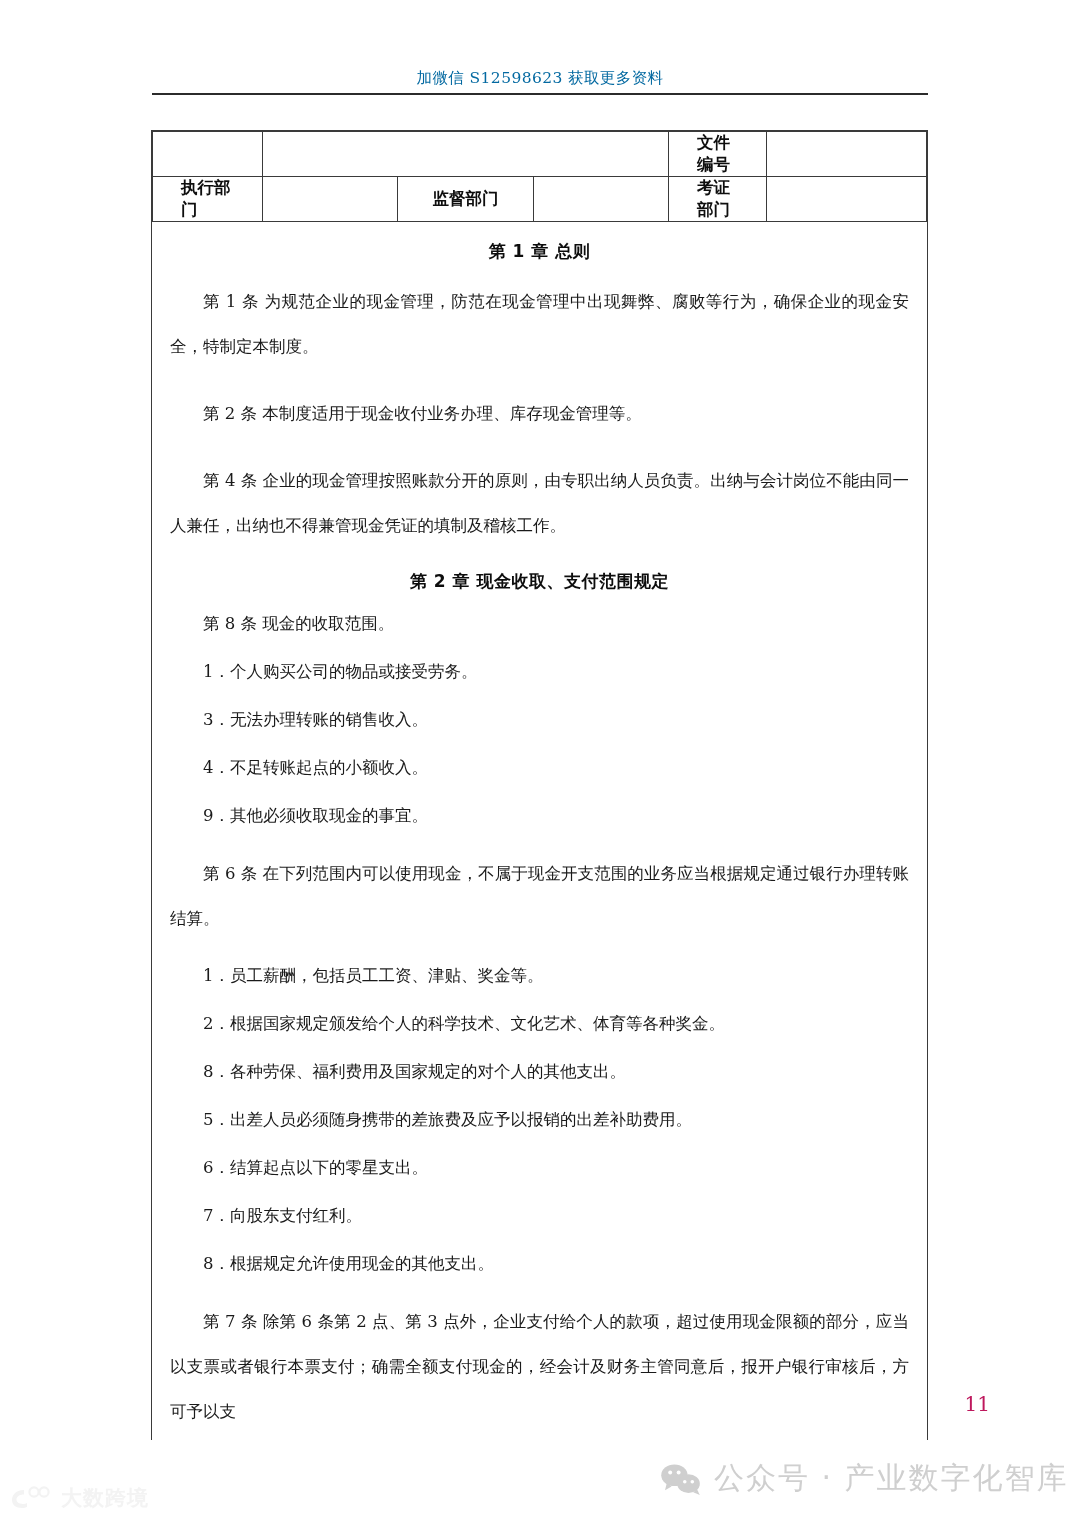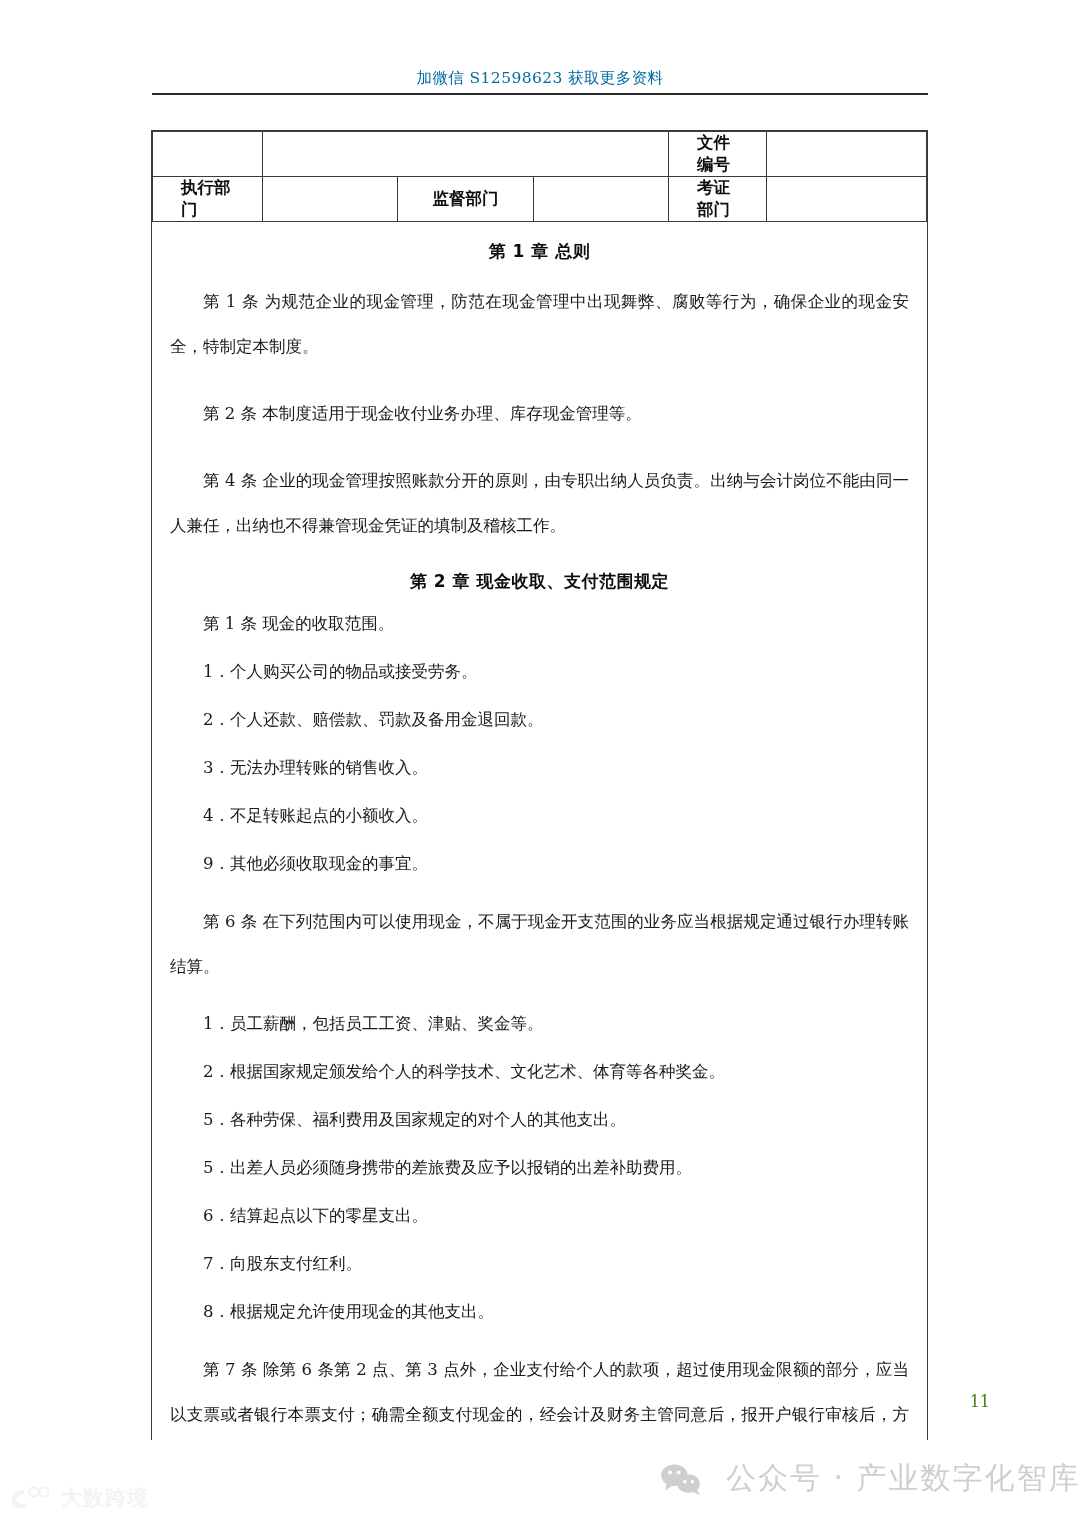--- a/index.html
+++ b/index.html
@@ -118,41 +118,41 @@
     text-indent: 2em;
     color: #1a1a1a;
     font-family: "DejaVu Serif", "Liberation Serif", serif;
   }
 
   
   .page-number {
     position: absolute;
     right: 90px;
     top: 1392px;
-    font-size: 16px;
-    color: #4d7c0f;
+    font-size: 20px;
+    color: #be185d;
     font-family: "DejaVu Serif", "Liberation Serif", serif;
   }
 
   
   .watermark-band {
     position: absolute;
     left: 0;
     top: 1440px;
     width: 1080px;
     height: 87px;
     background: #ffffff;
   }
   .wm-wechat {
     position: absolute;
     left: 660px;
     top: 18px;
     display: flex;
     align-items: center;
-    gap: 24px;
+    gap: 12px;
   }
   .wm-wechat .wm-text {
     font-family: "DejaVu Sans", "Liberation Sans", sans-serif;
     font-size: 30px;
     color: #cfcfcf;
     letter-spacing: 2px;
     white-space: nowrap;
   }
   .wechat-glyph { width: 42px; height: 32px; display: block; }
 
@@ -208,31 +208,30 @@
     <div class="doc-body">
 
       <div class="chapter-title">第 1 章  总则</div>
 
       <p class="article">第 1 条  为规范企业的现金管理，防范在现金管理中出现舞弊、腐败等行为，确保企业的现金安全，特制定本制度。</p>
       <p class="article">第 2 条  本制度适用于现金收付业务办理、库存现金管理等。</p>
       <p class="article">第 4 条  企业的现金管理按照账款分开的原则，由专职出纳人员负责。出纳与会计岗位不能由同一人兼任，出纳也不得兼管现金凭证的填制及稽核工作。</p>
 
       <div class="chapter-title second">第 2 章  现金收取、支付范围规定</div>
 
-      <p class="listitem">第 1 条  现金的收取范围。</p>
+      <p class="listitem">第 8 条  现金的收取范围。</p>
       <p class="listitem">1．个人购买公司的物品或接受劳务。</p>
-      <p class="listitem">2．个人还款、赔偿款、罚款及备用金退回款。</p>
       <p class="listitem">3．无法办理转账的销售收入。</p>
       <p class="listitem">4．不足转账起点的小额收入。</p>
       <p class="listitem">9．其他必须收取现金的事宜。</p>
 
       <p class="article">第 6 条  在下列范围内可以使用现金，不属于现金开支范围的业务应当根据规定通过银行办理转账结算。</p>
       <p class="listitem">1．员工薪酬，包括员工工资、津贴、奖金等。</p>
       <p class="listitem">2．根据国家规定颁发给个人的科学技术、文化艺术、体育等各种奖金。</p>
-      <p class="listitem">5．各种劳保、福利费用及国家规定的对个人的其他支出。</p>
+      <p class="listitem">8．各种劳保、福利费用及国家规定的对个人的其他支出。</p>
       <p class="listitem">5．出差人员必须随身携带的差旅费及应予以报销的出差补助费用。</p>
       <p class="listitem">6．结算起点以下的零星支出。</p>
       <p class="listitem">7．向股东支付红利。</p>
       <p class="listitem">8．根据规定允许使用现金的其他支出。</p>
 
       <p class="article last">第 7 条  除第 6 条第 2 点、第 3 点外，企业支付给个人的款项，超过使用现金限额的部分，应当以支票或者银行本票支付；确需全额支付现金的，经会计及财务主管同意后，报开户银行审核后，方可予以支</p>
 
     </div>
   </div>
 

